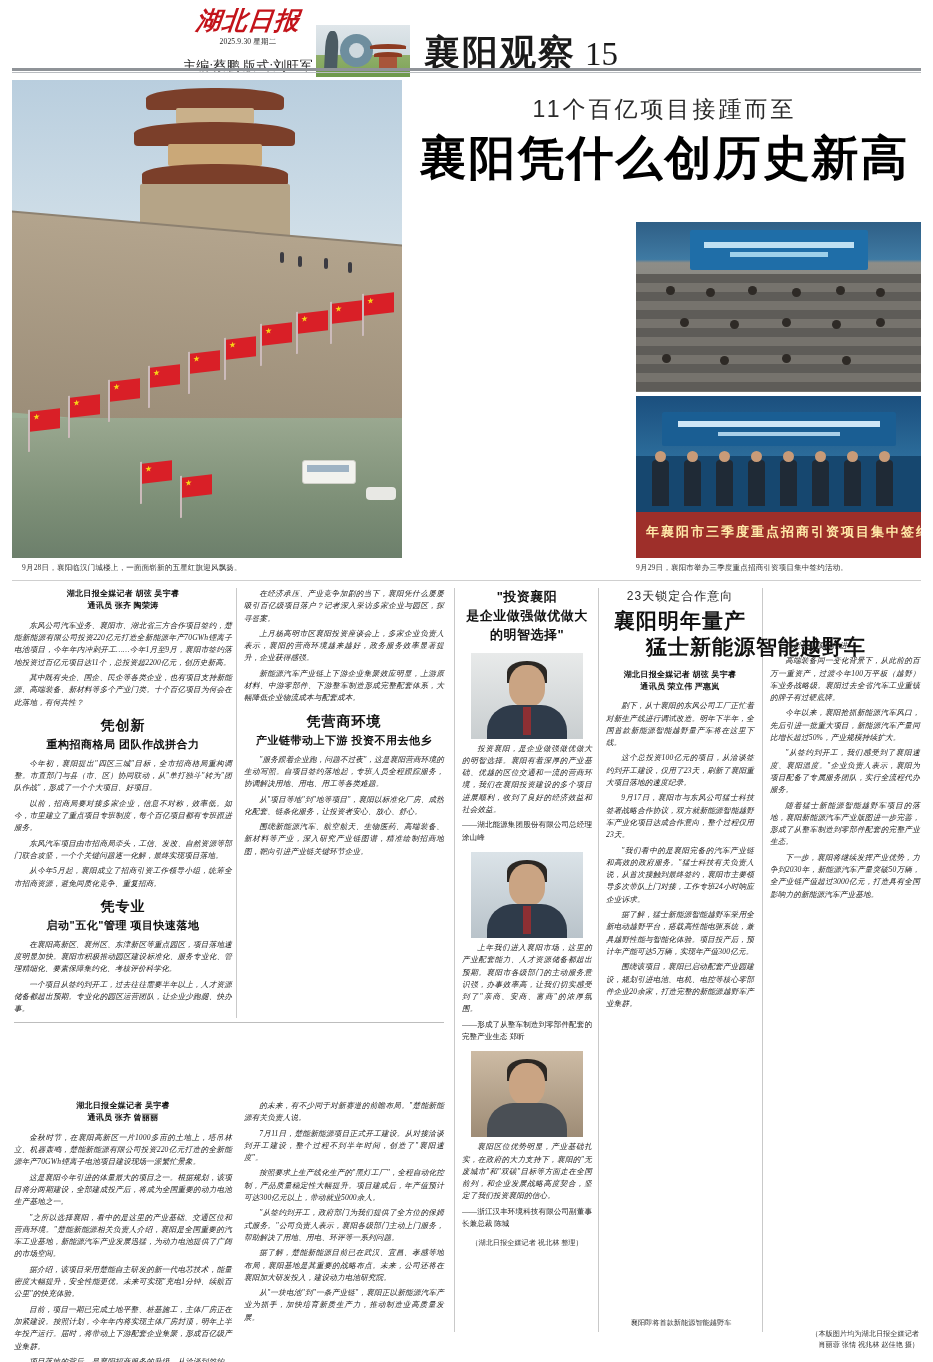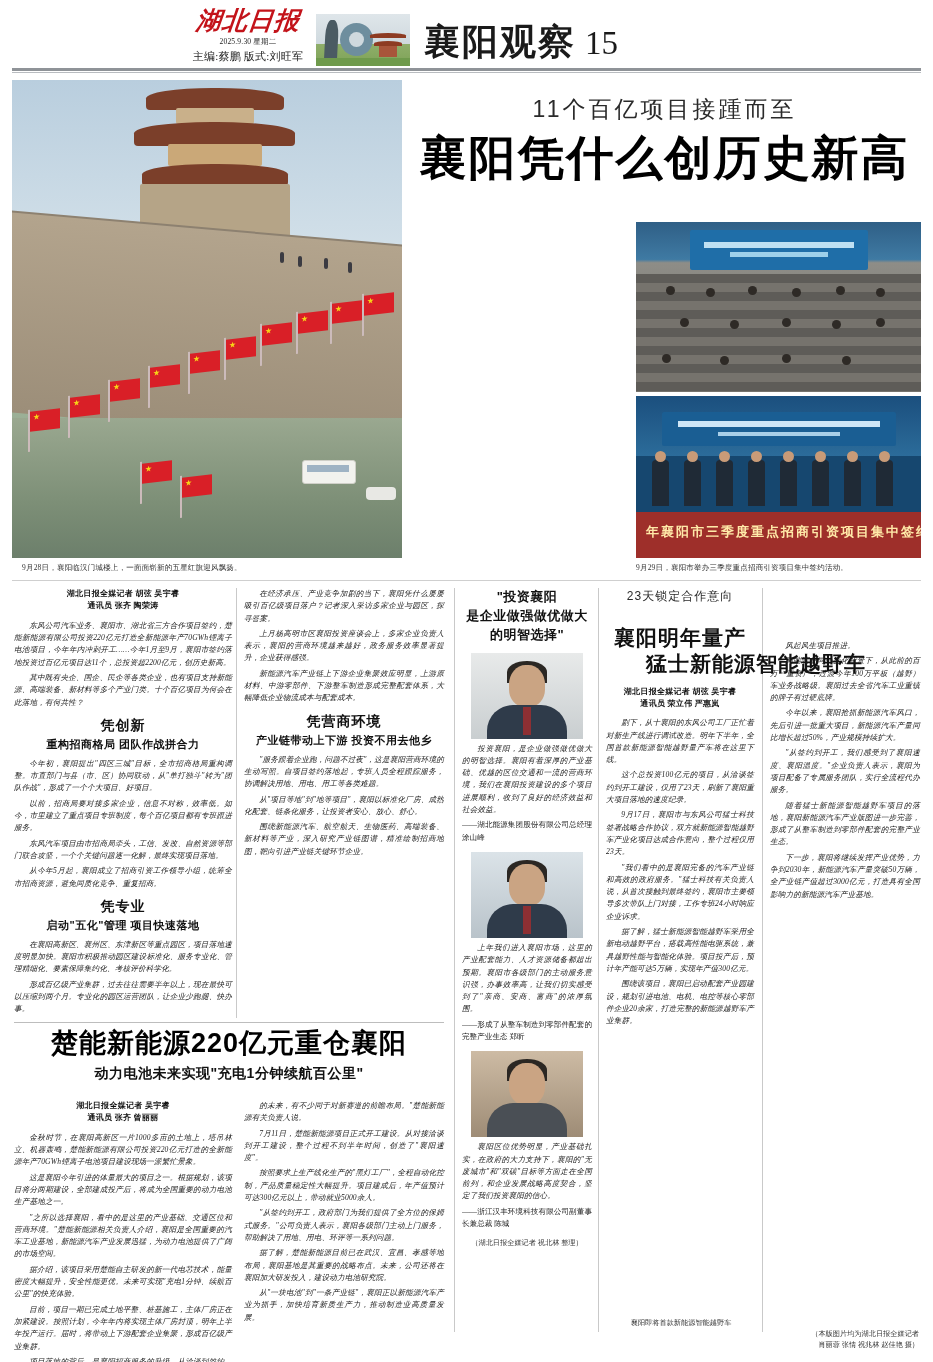--- a/index.html
+++ b/index.html
@@ -16,21 +16,21 @@
   .masthead{position:absolute;left:0;top:0;width:933px;height:72px;background:#fff;}
   .mast-inner{position:absolute;left:182px;top:8px;display:flex;align-items:flex-end;}
   .logo-block{width:132px;text-align:center;padding-bottom:2px;}
   .logo-cn{
     font-family:"Liberation Serif", serif;
     font-weight:bold;font-style:italic;
     font-size:25px;color:#c3131a;letter-spacing:1px;line-height:1.05;
     transform:skewX(-6deg);
   }
   .logo-date{font-size:7.5px;color:#222;margin-top:3px;letter-spacing:.2px;}
-  .logo-editor{font-size:11px;color:#222;margin-top:2px;letter-spacing:.2px;}
+  .logo-editor{font-size:13px;color:#222;margin-top:10px;letter-spacing:.2px;}
   .mast-art{
     width:94px;height:52px;margin:0 4px 0 2px;position:relative;overflow:hidden;
     background:linear-gradient(180deg,#dfe6ea 0%,#cfd9de 58%,#8fae6a 58%,#7da356 100%);
   }
   .mast-art .stone{
     position:absolute;left:9px;bottom:6px;width:13px;height:40px;
     background:#4b5b63;border-radius:40% 40% 2px 2px;transform:skewX(-3deg);
   }
   .mast-art .ring{
     position:absolute;left:24px;bottom:10px;width:33px;height:33px;border-radius:50%;
@@ -378,39 +378,35 @@
     <p class="bt">其中既有央企、国企、民企等各类企业，也有项目支持新能源、高端装备、新材料等多个产业门类。十个百亿项目为何会在此落地，有何共性？</p>
     <div class="sec-label">凭创新</div>
     <div class="sec-sub">重构招商格局 团队作战拼合力</div>
     <p class="bt">今年初，襄阳提出"四区三城"目标，全市招商格局重构调整。市直部门与县（市、区）协同联动，从"单打独斗"转为"团队作战"，形成了一个个大项目、好项目。</p>
     <p class="bt">以前，招商局要对接多家企业，信息不对称，效率低。如今，市里建立了重点项目专班制度，每个百亿项目都有专班跟进服务。</p>
     <p class="bt">东风汽车项目由市招商局牵头，工信、发改、自然资源等部门联合攻坚，一个个关键问题逐一化解，最终实现项目落地。</p>
     <p class="bt">从今年5月起，襄阳成立了招商引资工作领导小组，统筹全市招商资源，避免同质化竞争、重复招商。</p>
     <div class="sec-label">凭专业</div>
     <div class="sec-sub">启动"五化"管理 项目快速落地</div>
     <p class="bt">在襄阳高新区、襄州区、东津新区等重点园区，项目落地速度明显加快。襄阳市积极推动园区建设标准化、服务专业化、管理精细化、要素保障集约化、考核评价科学化。</p>
-    <p class="bt">形成百亿级产业集群，过去往往需要半年以上，现在最快可以压缩到两个月。专业化的园区运营团队，让企业少跑腿、快办事。</p>
+    <p class="bt">一个项目从签约到开工，过去往往需要半年以上，人才资源储备都超出预期。专业化的园区运营团队，让企业少跑腿、快办事。</p>
   </div>
 
   <div class="col colB">
     <p class="bt">在经济承压、产业竞争加剧的当下，襄阳凭什么屡屡吸引百亿级项目落户？记者深入采访多家企业与园区，探寻答案。</p>
     <p class="bt">上月杨高明市区襄阳投资座谈会上，多家企业负责人表示，襄阳的营商环境越来越好，政务服务效率显著提升，企业获得感强。</p>
     <p class="bt">新能源汽车产业链上下游企业集聚效应明显，上游原材料、中游零部件、下游整车制造形成完整配套体系，大幅降低企业物流成本与配套成本。</p>
     <div class="sec-label">凭营商环境</div>
     <div class="sec-sub">产业链带动上下游 投资不用去他乡</div>
     <p class="bt">"服务跟着企业跑，问题不过夜"，这是襄阳营商环境的生动写照。自项目签约落地起，专班人员全程跟踪服务，协调解决用地、用电、用工等各类难题。</p>
     <p class="bt">从"项目等地"到"地等项目"，襄阳以标准化厂房、成熟化配套、链条化服务，让投资者安心、放心、舒心。</p>
     <p class="bt">围绕新能源汽车、航空航天、生物医药、高端装备、新材料等产业，深入研究产业链图谱，精准绘制招商地图，靶向引进产业链关键环节企业。</p>
   </div>
 
   <div class="feature-rule"></div>
-  <div class="feature">
-    <h2>楚能新能源220亿元重仓襄阳</h2>
-    <h3>动力电池未来实现"充电1分钟续航百公里"</h3>
-  </div>
 
   <div class="colA2">
     <div class="byline">
       <div>湖北日报全媒记者 吴宇睿</div>
       <div>通讯员 张齐 曾丽丽</div>
     </div>
     <p class="bt">金秋时节，在襄阳高新区一片1000多亩的土地上，塔吊林立、机器轰鸣，楚能新能源有限公司投资220亿元打造的全新能源年产70GWh锂离子电池项目建设现场一派繁忙景象。</p>
     <p class="bt">这是襄阳今年引进的体量最大的项目之一。根据规划，该项目将分两期建设，全部建成投产后，将成为全国重要的动力电池生产基地之一。</p>
     <p class="bt">"之所以选择襄阳，看中的是这里的产业基础、交通区位和营商环境。"楚能新能源相关负责人介绍，襄阳是全国重要的汽车工业基地，新能源汽车产业发展迅猛，为动力电池提供了广阔的市场空间。</p>
     <p class="bt">据介绍，该项目采用楚能自主研发的新一代电芯技术，能量密度大幅提升，安全性能更优。未来可实现"充电1分钟、续航百公里"的快充体验。</p>
@@ -458,21 +454,21 @@
         <div class="sh"></div>
     </div>
 
     <p class="bt">襄阳区位优势明显，产业基础扎实，在政府的大力支持下，襄阳的"无废城市"和"双碳"目标等方面走在全国前列，和企业发展战略高度契合，坚定了我们投资襄阳的信心。</p>
     <div class="attr">——浙江汉丰环境科技有限公司副董事长兼总裁 陈城</div>
     <div class="colC-note">（湖北日报全媒记者 祝北林 整理）</div>
   </div>
 
   <div class="col colD">
     <div style="text-align:center;font-family:'Liberation Sans',sans-serif;font-size:12px;color:#2a2a2a;letter-spacing:1px;">23天锁定合作意向</div>
-    <div style="text-align:center;font-family:'Liberation Sans',sans-serif;font-size:21px;font-weight:bold;line-height:1.25;margin-top:20px;letter-spacing:1px;">襄阳明年量产</div>
+    <div style="text-align:center;font-family:'Liberation Sans',sans-serif;font-size:21px;font-weight:bold;line-height:1.25;margin-top:3px;letter-spacing:1px;">襄阳明年量产</div>
     <div style="text-align:center;font-family:'Liberation Sans',sans-serif;font-size:21px;font-weight:bold;line-height:1.25;letter-spacing:1px;margin-bottom:8px;width:300px;">猛士新能源智能越野车</div>
     <div class="byline">
       <div>湖北日报全媒记者 胡弦 吴宇睿</div>
       <div>通讯员 荣立伟 严惠岚</div>
     </div>
     <p class="bt">剧下，从十襄阳的东风公司工厂正忙着对新生产线进行调试改造。明年下半年，全国首款新能源智能越野量产车将在这里下线。</p>
     <p class="bt">这个总投资100亿元的项目，从洽谈签约到开工建设，仅用了23天，刷新了襄阳重大项目落地的速度纪录。</p>
     <p class="bt">9月17日，襄阳市与东风公司猛士科技签署战略合作协议，双方就新能源智能越野车产业化项目达成合作意向，整个过程仅用23天。</p>
     <p class="bt">"我们看中的是襄阳完备的汽车产业链和高效的政府服务。"猛士科技有关负责人说，从首次接触到最终签约，襄阳市主要领导多次带队上门对接，工作专班24小时响应企业诉求。</p>
     <p class="bt">据了解，猛士新能源智能越野车采用全新电动越野平台，搭载高性能电驱系统，兼具越野性能与智能化体验。项目投产后，预计年产能可达5万辆，实现年产值300亿元。</p>

